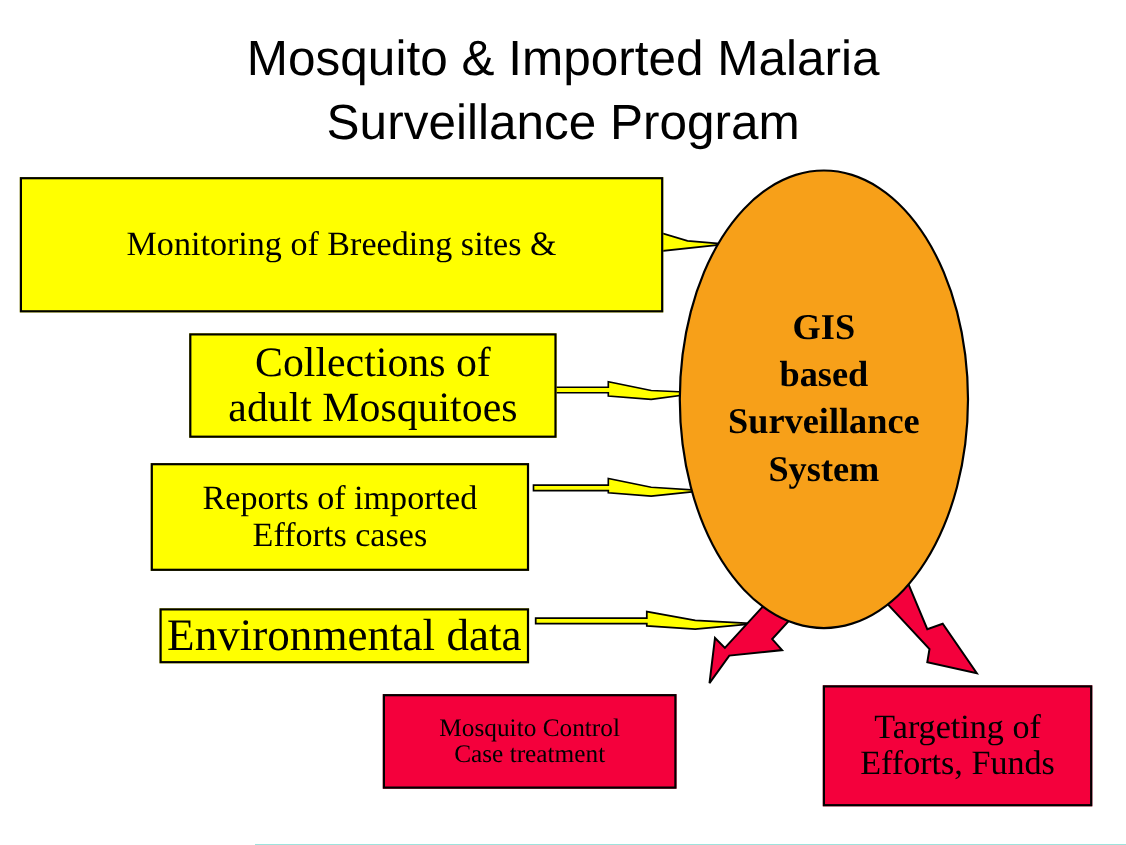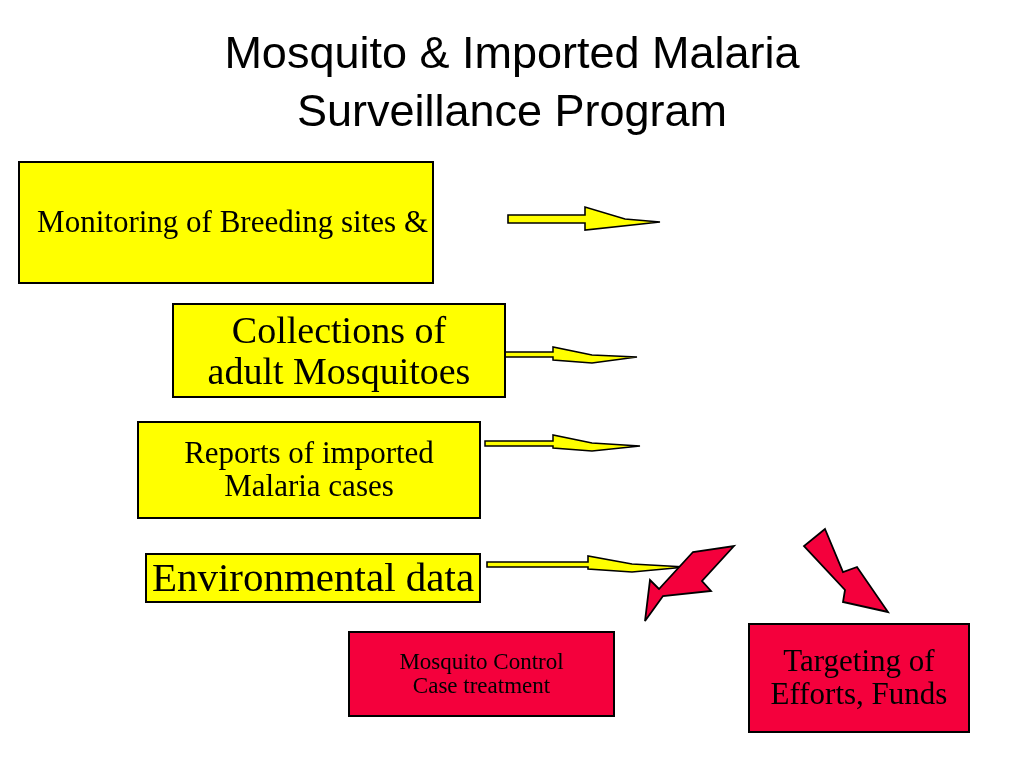--- a/index.html
+++ b/index.html
@@ -44,27 +44,27 @@
     line-height: 1.06;
     white-space: pre-line;
   }
   .box-yellow { background: #ffff00; }
   .box-red    { background: #f4003c; }
 
   .box .txt { width: 100%; padding: 0 4px; }
   .box i { font-style: italic; }
 
   
-  #box-breeding     { left: 18px;  top: 161px; width: 416px; height: 123px; font-size: 31px; text-align: right; }
+  #box-breeding     { left: 18px;  top: 161px; width: 585px; height: 123px; font-size: 31px; }
   #box-adult        { left: 172px; top: 303px; width: 334px; height: 95px;  font-size: 38px; text-align: center; }
   #box-reports      { left: 137px; top: 421px; width: 344px; height: 98px;  font-size: 31px; }
   #box-environment  { left: 145px; top: 553px; width: 336px; height: 50px;  font-size: 41px; }
 
   #box-control      { left: 348px; top: 631px; width: 267px; height: 86px;  font-size: 23px; }
-  #box-targeting    { left: 748px; top: 623px; width: 222px; height: 110px; font-size: 31px; }
+  #box-targeting    { left: 748px; top: 623px; width: 245px; height: 110px; font-size: 31px; }
 
   
   #ellipse {
     position: absolute;
     left: 617px;
     top: 154px;
     width: 264px;
     height: 418px;
     box-sizing: border-box;
     background: #f7a019;
@@ -120,27 +120,33 @@
     </div>
   </div>
 
   <div id="box-adult" class="box box-yellow">
     <div class="txt">Collections of
 adult Mosquitoes</div>
   </div>
 
   <div id="box-reports" class="box box-yellow">
     <div class="txt">Reports of imported
-Malaria cases</div>
+Efforts cases</div>
   </div>
 
   <div id="box-environment" class="box box-yellow">
     <div class="txt">Environmental data</div>
   </div>
 
+  <div id="ellipse">
+    <div class="txt">GIS
+based
+Surveillance
+System</div>
+  </div>
 
   <div id="box-control" class="box box-red">
     <div class="txt">Mosquito Control
 Case treatment</div>
   </div>
 
   <div id="box-targeting" class="box box-red">
     <div class="txt">Targeting of
 Efforts, Funds</div>
   </div>

